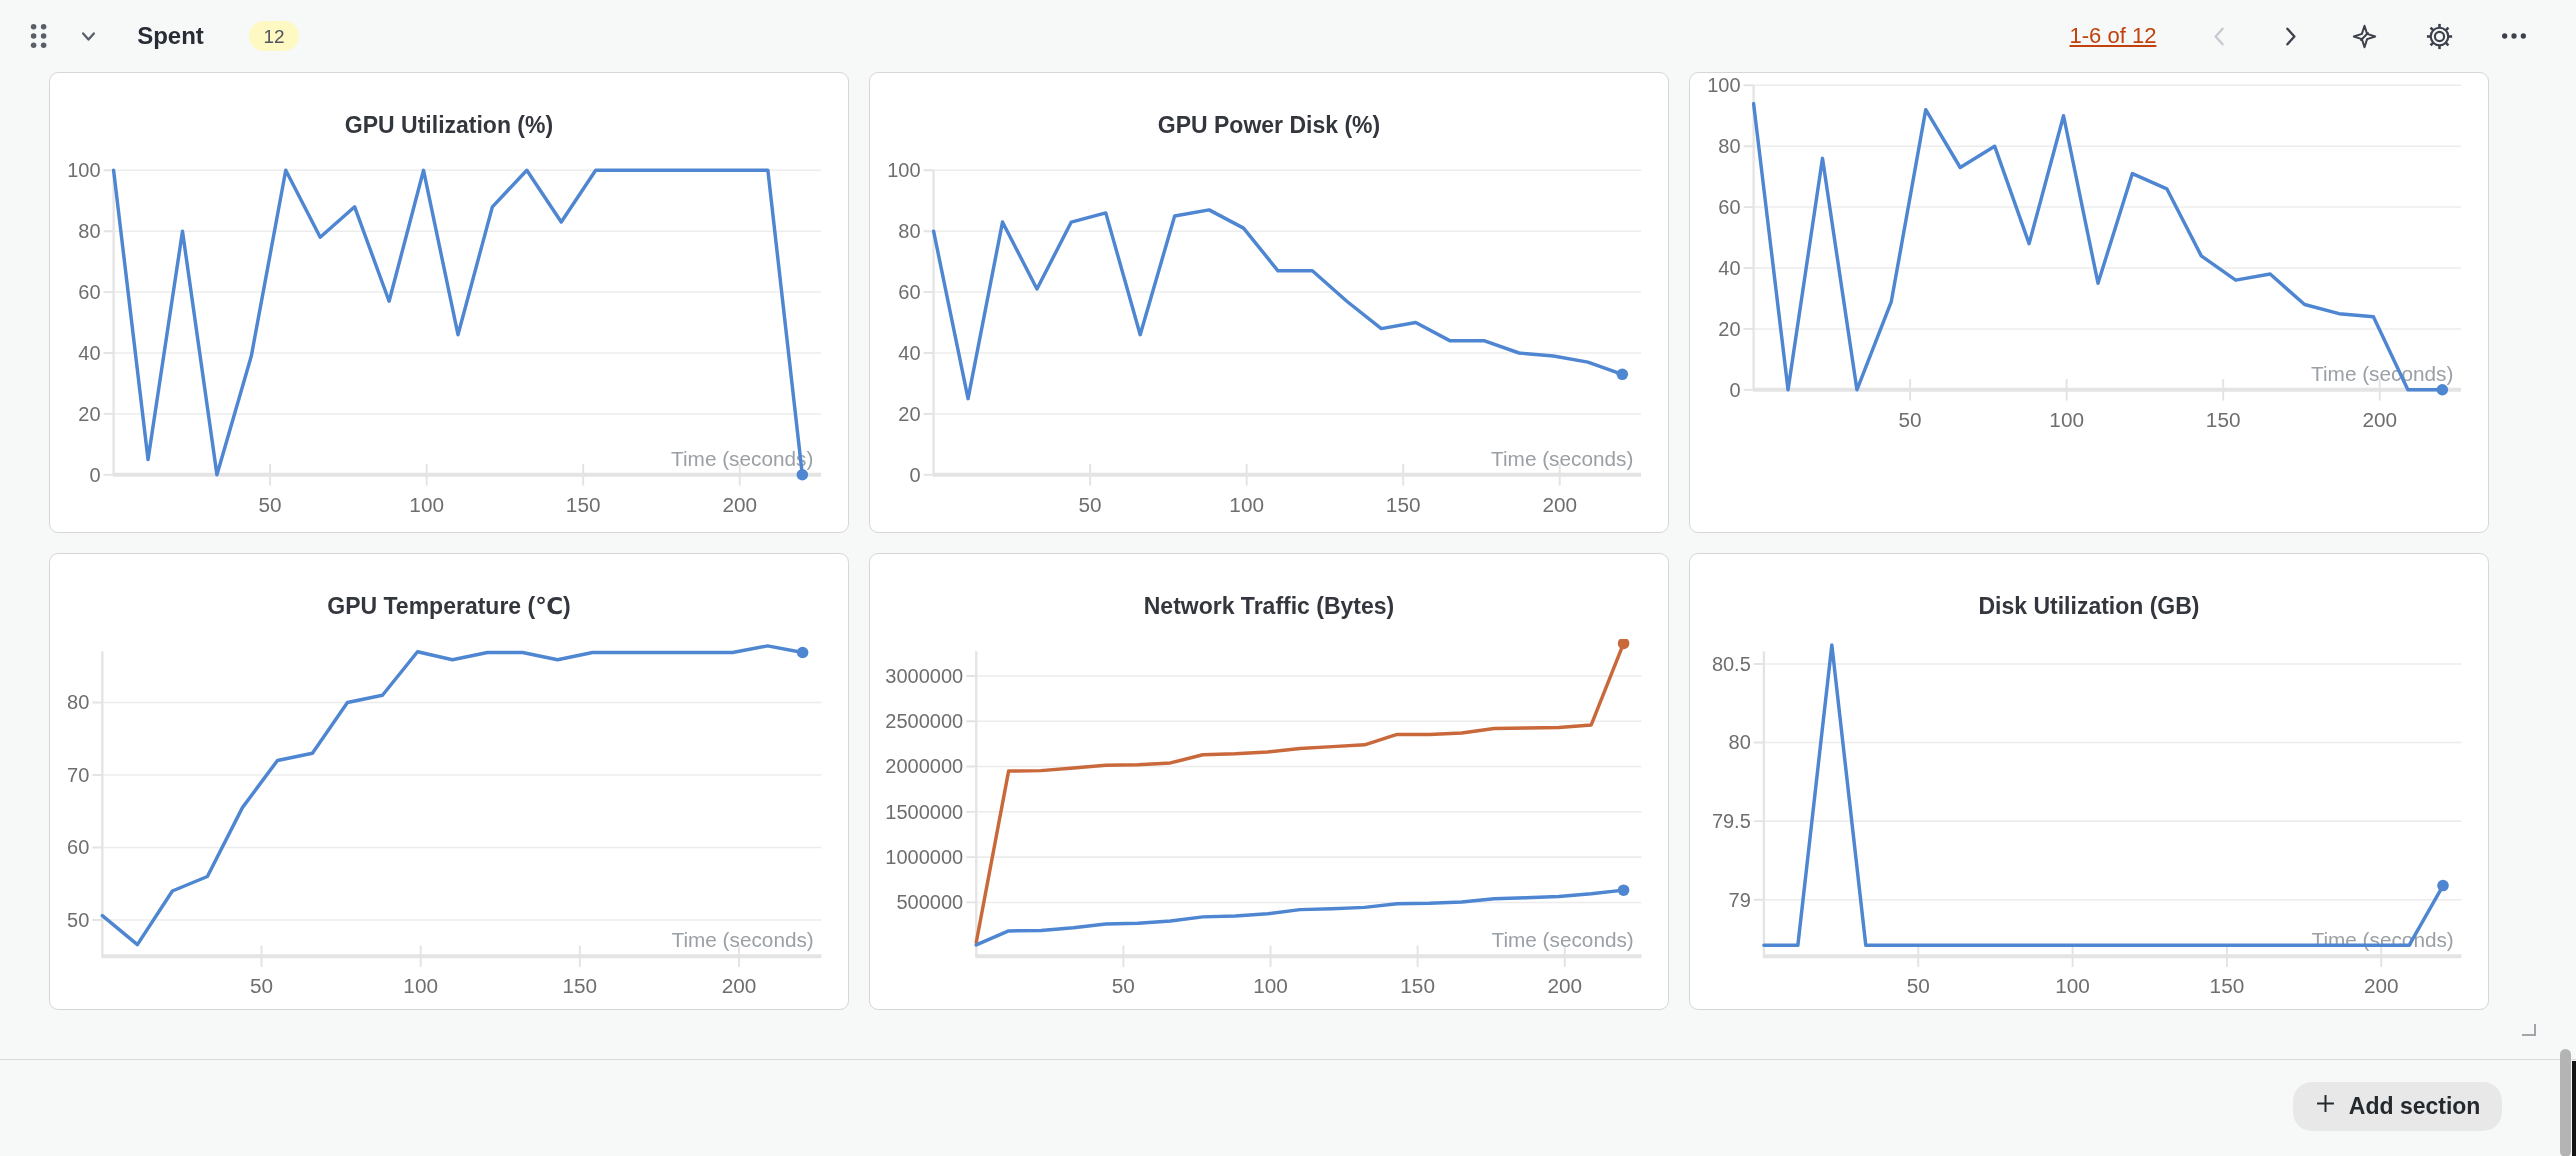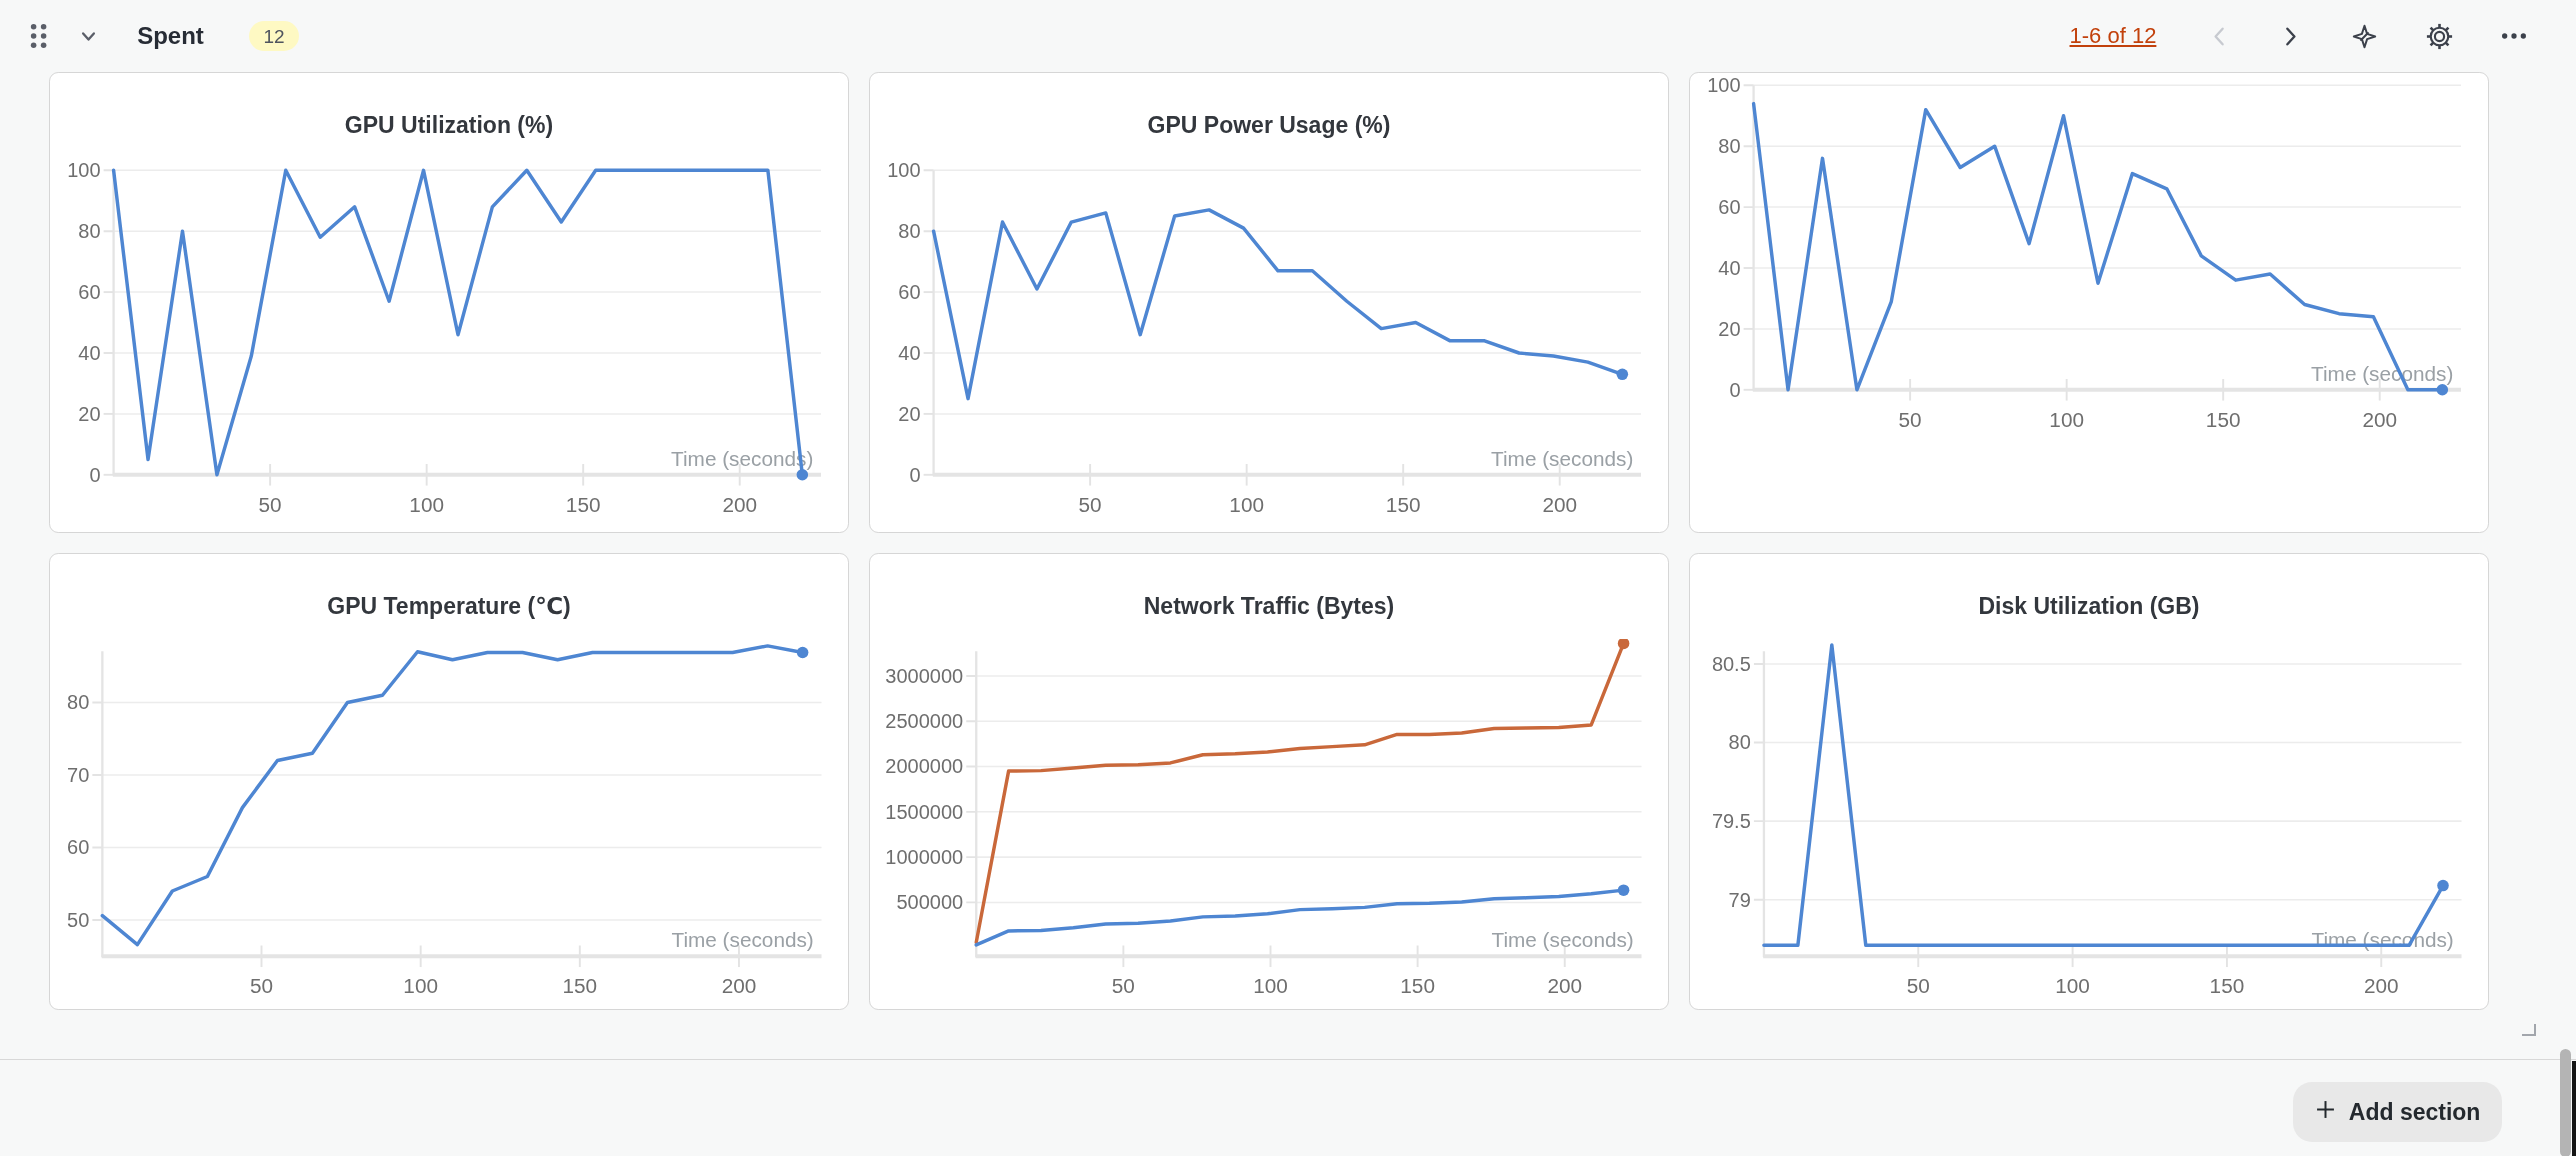--- a/index.html
+++ b/index.html
@@ -52,21 +52,21 @@
     padding-top: 20px;
   }
   .panel svg.chart { display: block; }
 
   
   .section-divider {
     position: absolute; left: 0; top: 1059px; width: 100%; height: 0;
     border-top: 1.5px solid #d8d8d8;
   }
   .add-section-btn {
-    position: absolute; top: 1082px; right: 74px; height: 60px;
+    position: absolute; top: 1082px; right: 74px; height: 49px;
     display: flex; align-items: center; gap: 11.5px;
     background: #e8e8e8; border: none; border-radius: 19px;
     padding: 0 21.6px; cursor: pointer;
     font-family: inherit; font-size: 23px; font-weight: 600; color: #24292e;
   }
   .resize-corner {
     position: absolute; left: 2522px; top: 1024px; width: 14px; height: 12.3px;
     border-right: 2.3px solid #a2a6ac; border-bottom: 2.3px solid #a2a6ac;
   }
   .scrollbar-thumb {
@@ -181,21 +181,21 @@
         <text x="896.2857142857143" y="460" text-anchor="middle" font-size="27" fill="#6e6e6e">200</text>
         <line x1="82" y1="16" x2="82" y2="413" stroke="#e4e4e4" stroke-width="3"></line>
         <line x1="81" y1="412" x2="1002" y2="412" stroke="#e4e4e4" stroke-width="5"></line>
         <text x="992" y="400" text-anchor="end" font-size="27" fill="#9aa0a5">Time (seconds)</text>
         <polyline points="82.0,16.0 126.8,392.2 171.6,95.2 216.4,412.0 261.1,257.6 305.9,16.0 350.7,103.1 395.5,63.5 440.3,186.3 485.1,16.0 529.9,229.8 574.6,63.5 619.4,16.0 664.2,83.3 709.0,16.0 753.8,16.0 798.6,16.0 843.4,16.0 888.1,16.0 932.9,16.0 977.7,412.0" fill="none" stroke="#4e86d2" stroke-width="4.5" stroke-linejoin="round" stroke-linecap="round"></polyline>
         <circle cx="977.7142857142857" cy="412" r="7.5" fill="#4e86d2"></circle>
       </svg>
     </div>
 
   <div class="panel">
-    <div class="panel-title">GPU Power Usage (%)</div>
+    <div class="panel-title">GPU Power Disk (%)</div>
   <svg class="chart" width="800" height="376" viewBox="0 0 1039 489">
         <line x1="82" y1="412" x2="1002" y2="412" stroke="#ececec" stroke-width="2"></line>
         <line x1="69" y1="412" x2="82" y2="412" stroke="#e3e3e3" stroke-width="2.5"></line>
         <text x="65" y="421" text-anchor="end" font-size="26" fill="#6e6e6e">0</text>
         <line x1="82" y1="332.8" x2="1002" y2="332.8" stroke="#ececec" stroke-width="2"></line>
         <line x1="69" y1="332.8" x2="82" y2="332.8" stroke="#e3e3e3" stroke-width="2.5"></line>
         <text x="65" y="341.8" text-anchor="end" font-size="26" fill="#6e6e6e">20</text>
         <line x1="82" y1="253.6" x2="1002" y2="253.6" stroke="#ececec" stroke-width="2"></line>
         <line x1="69" y1="253.6" x2="82" y2="253.6" stroke="#e3e3e3" stroke-width="2.5"></line>
         <text x="65" y="262.6" text-anchor="end" font-size="26" fill="#6e6e6e">40</text>

